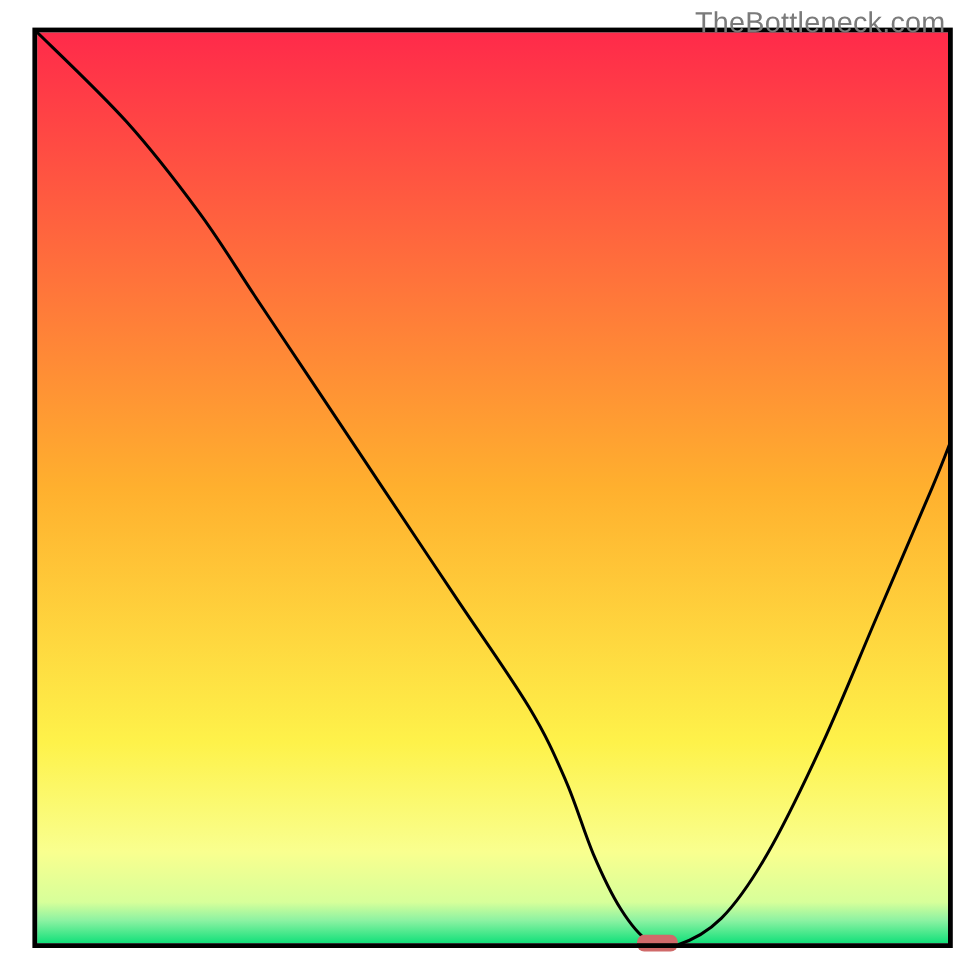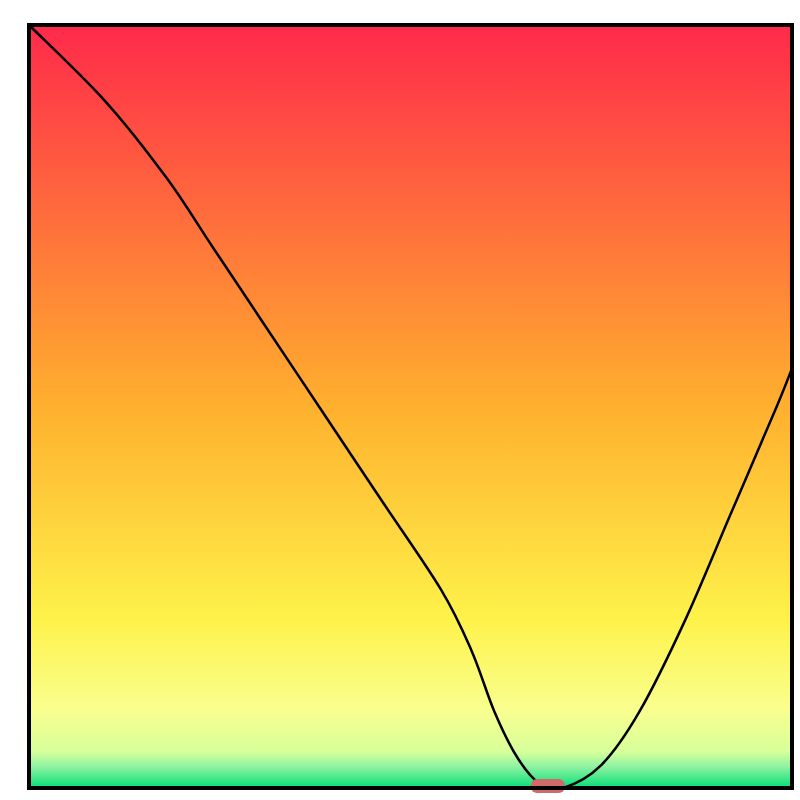--- a/index.html
+++ b/index.html
@@ -29,20 +29,21 @@
   svg.chart {
     position: absolute;
     left: 0;
     top: 0;
   }
 </style>
 </head>
 <body>
 
 <div class="wrap">
+  <div class="watermark">TheBottleneck.com</div>
   <svg class="chart" width="800" height="800" viewBox="0 0 800 800">
     <defs>
       <linearGradient id="bg-grad" x1="0" y1="0" x2="0" y2="1">
           <stop offset="0%" stop-color="#ff2a4a"></stop>
           <stop offset="50%" stop-color="#ffb02e"></stop>
           <stop offset="78%" stop-color="#fef24a"></stop>
           <stop offset="90%" stop-color="#f9ff8f"></stop>
           <stop offset="95.5%" stop-color="#d7ff9a"></stop>
           <stop offset="97.5%" stop-color="#8cf2a2"></stop>
           <stop offset="100%" stop-color="#12e07a"></stop>

